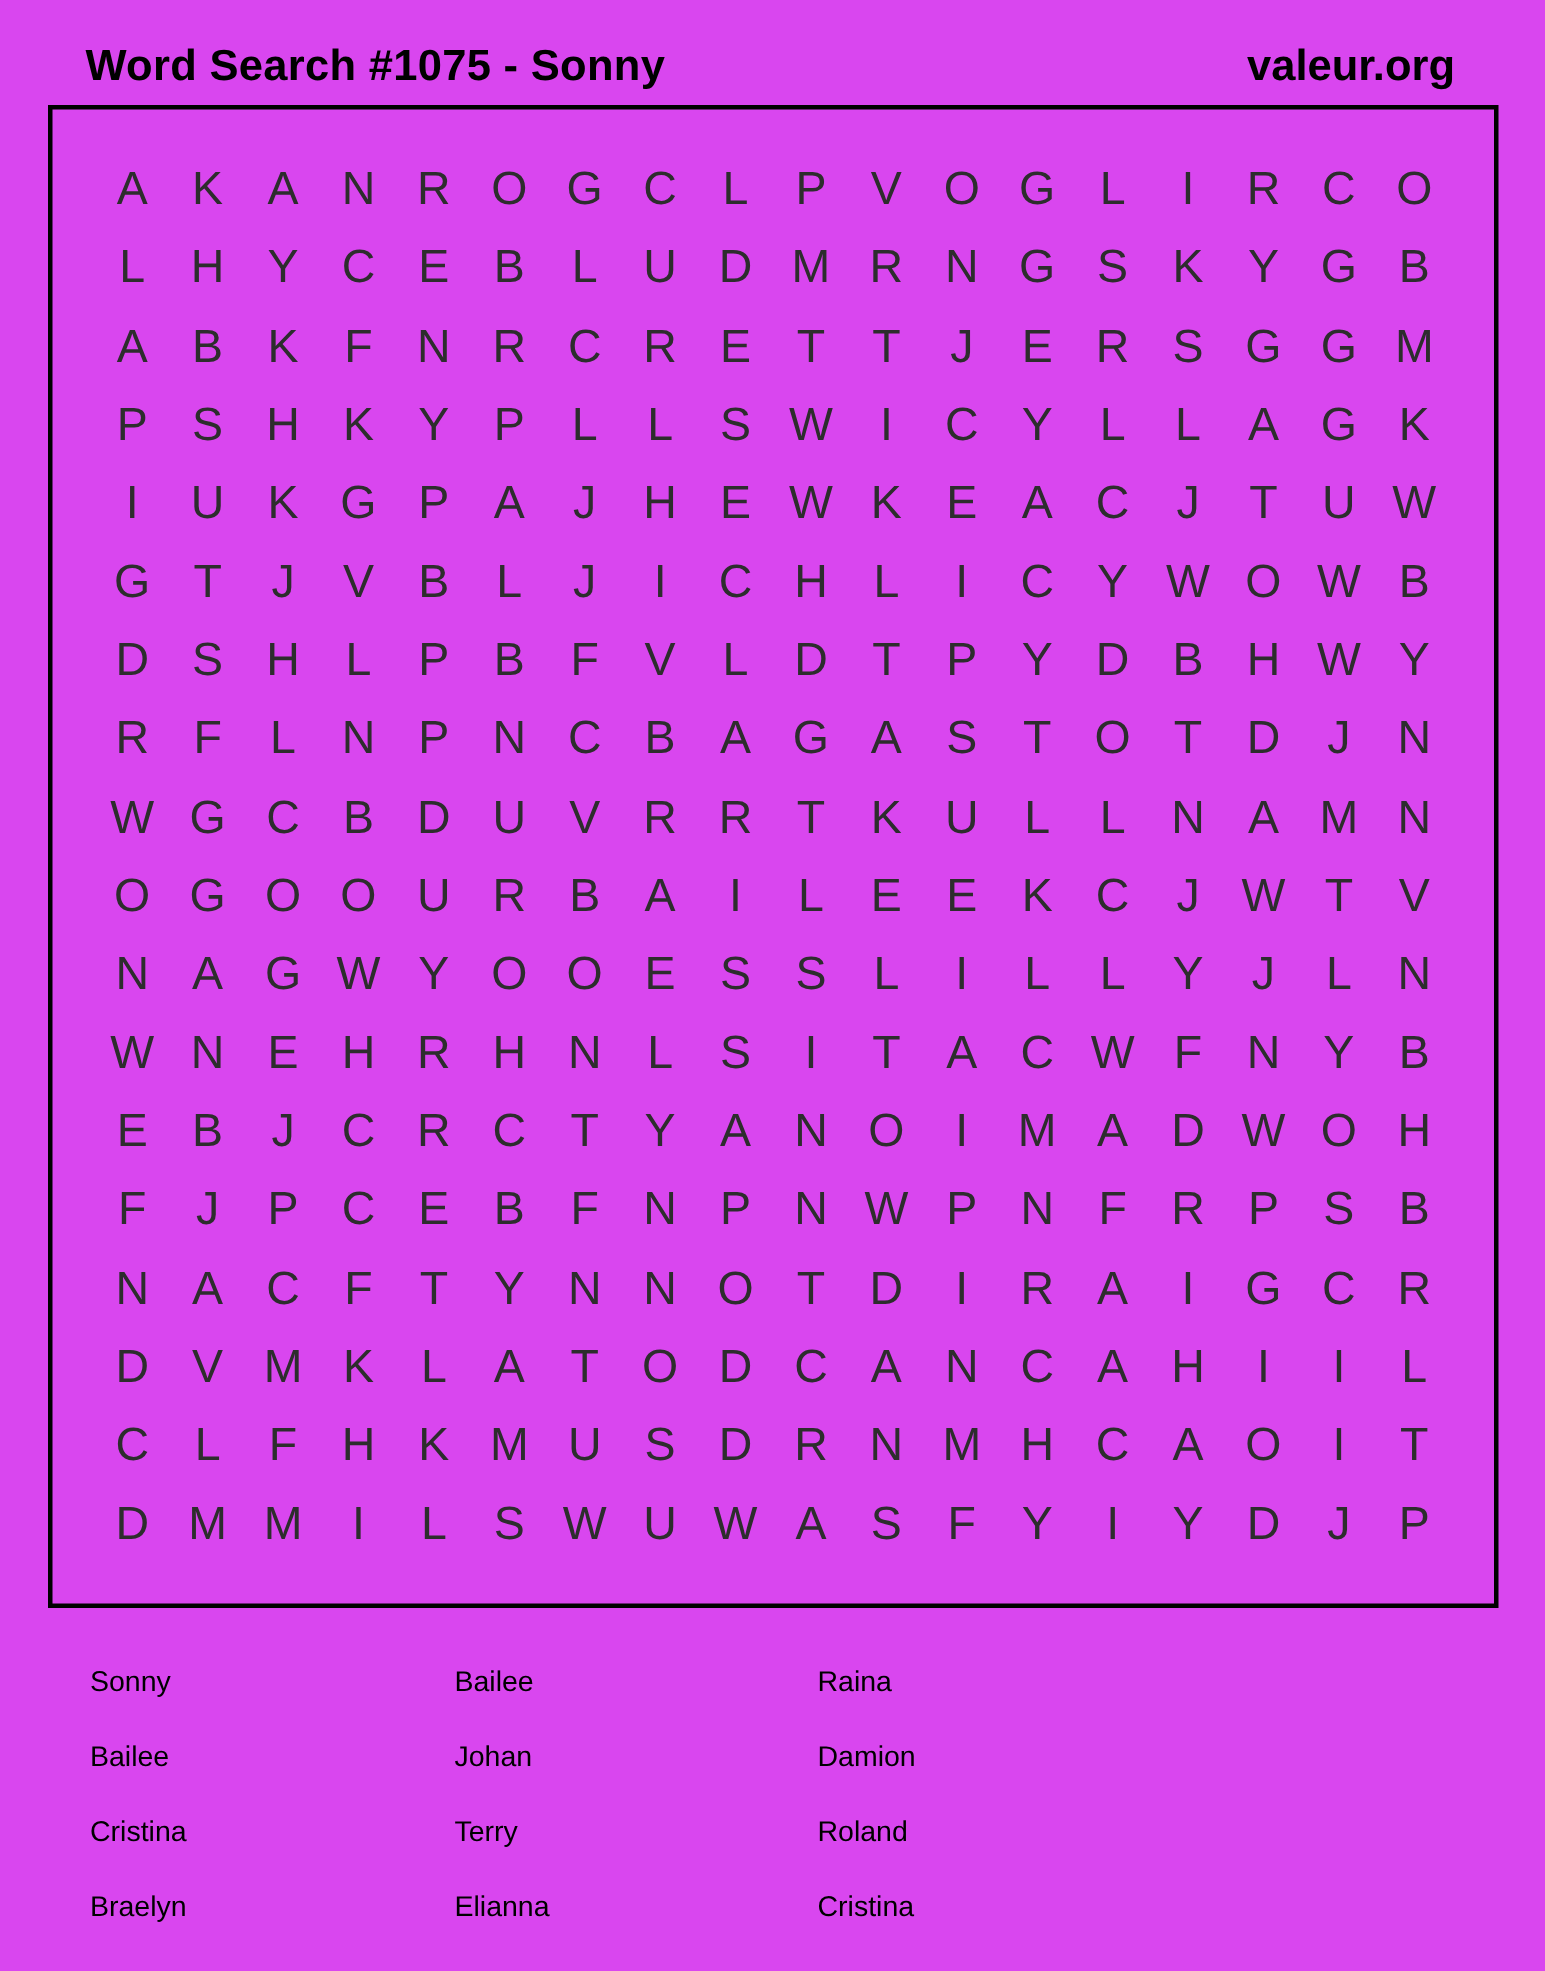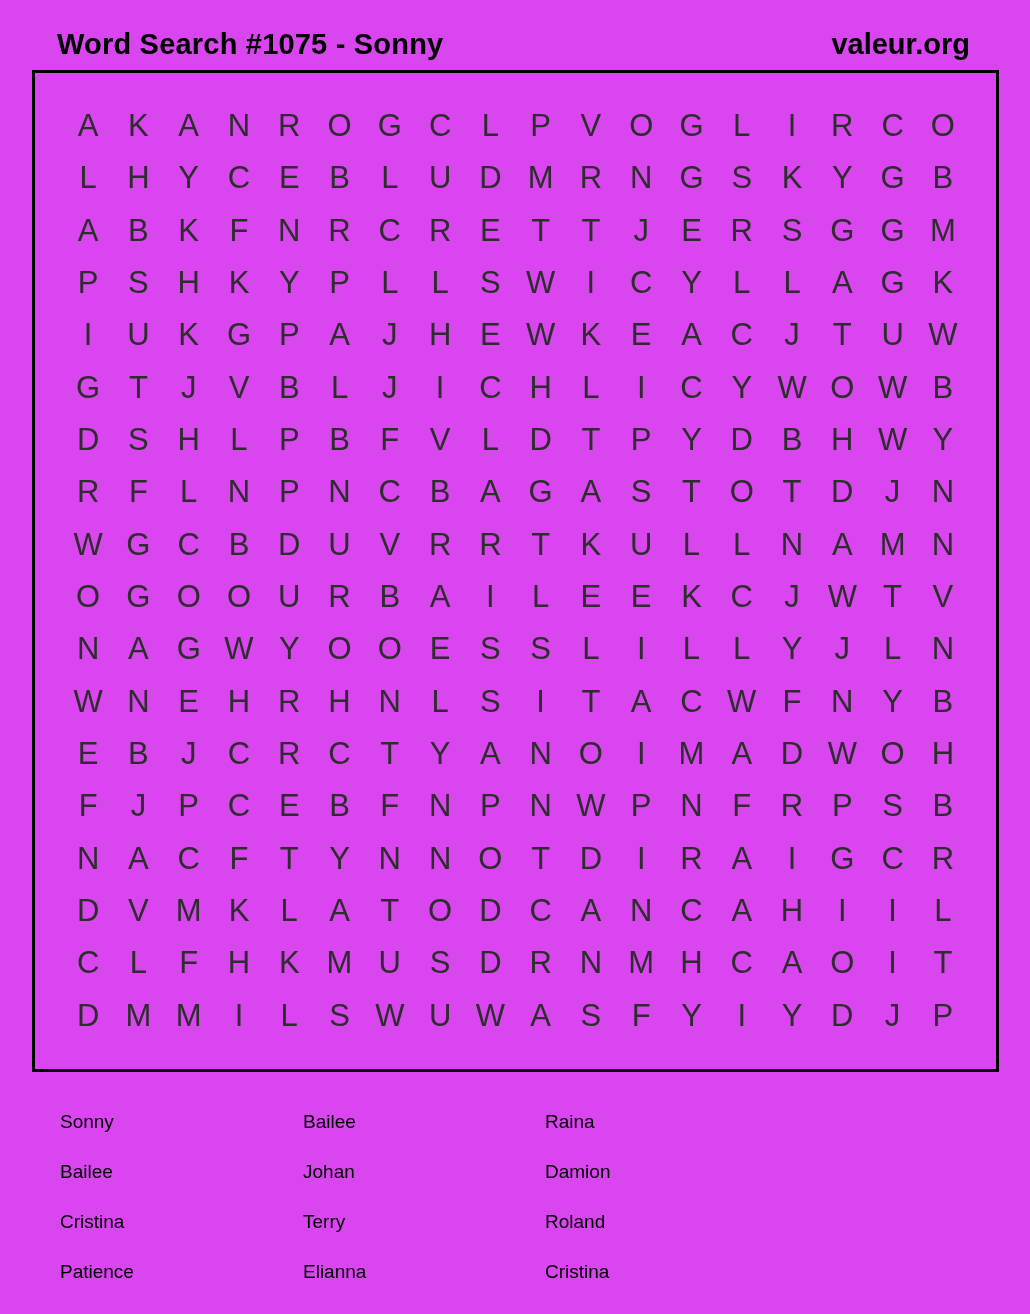--- a/index.html
+++ b/index.html
@@ -412,21 +412,21 @@
       <div class="cell">D</div>
       <div class="cell">J</div>
       <div class="cell">P</div>
     </div>
 
   <div class="words" id="word-list">
       <div class="word-col c0">
         <div class="word">Sonny</div>
         <div class="word">Bailee</div>
         <div class="word">Cristina</div>
-        <div class="word">Patience</div>
+        <div class="word">Braelyn</div>
       </div>
       <div class="word-col c1">
         <div class="word">Bailee</div>
         <div class="word">Johan</div>
         <div class="word">Terry</div>
         <div class="word">Elianna</div>
       </div>
       <div class="word-col c2">
         <div class="word">Raina</div>
         <div class="word">Damion</div>

